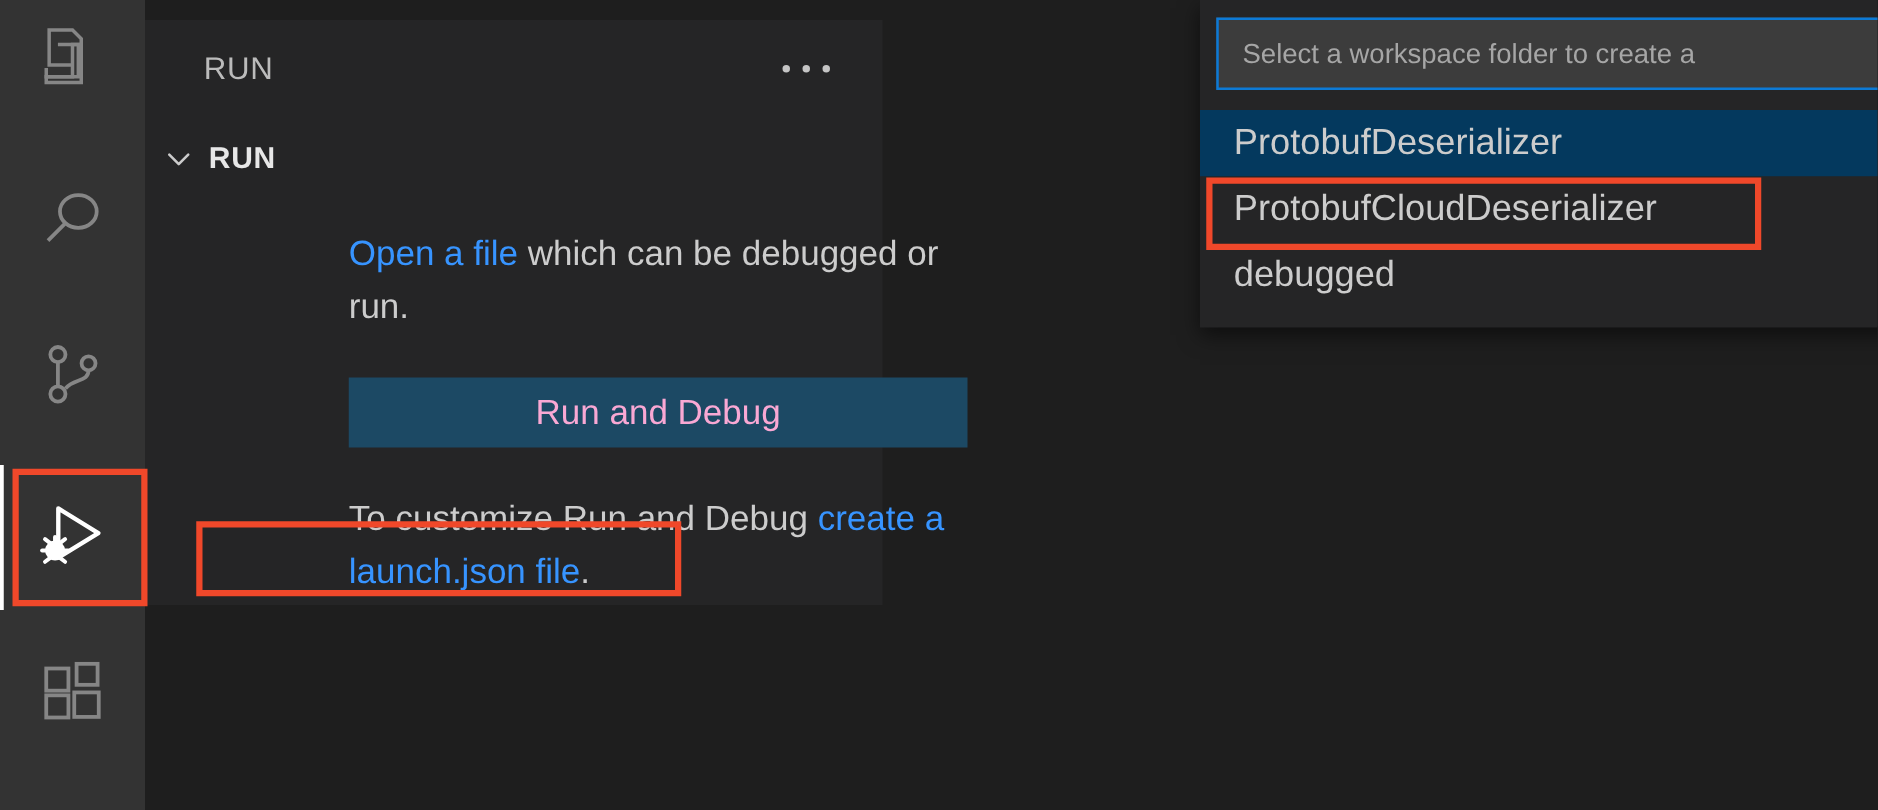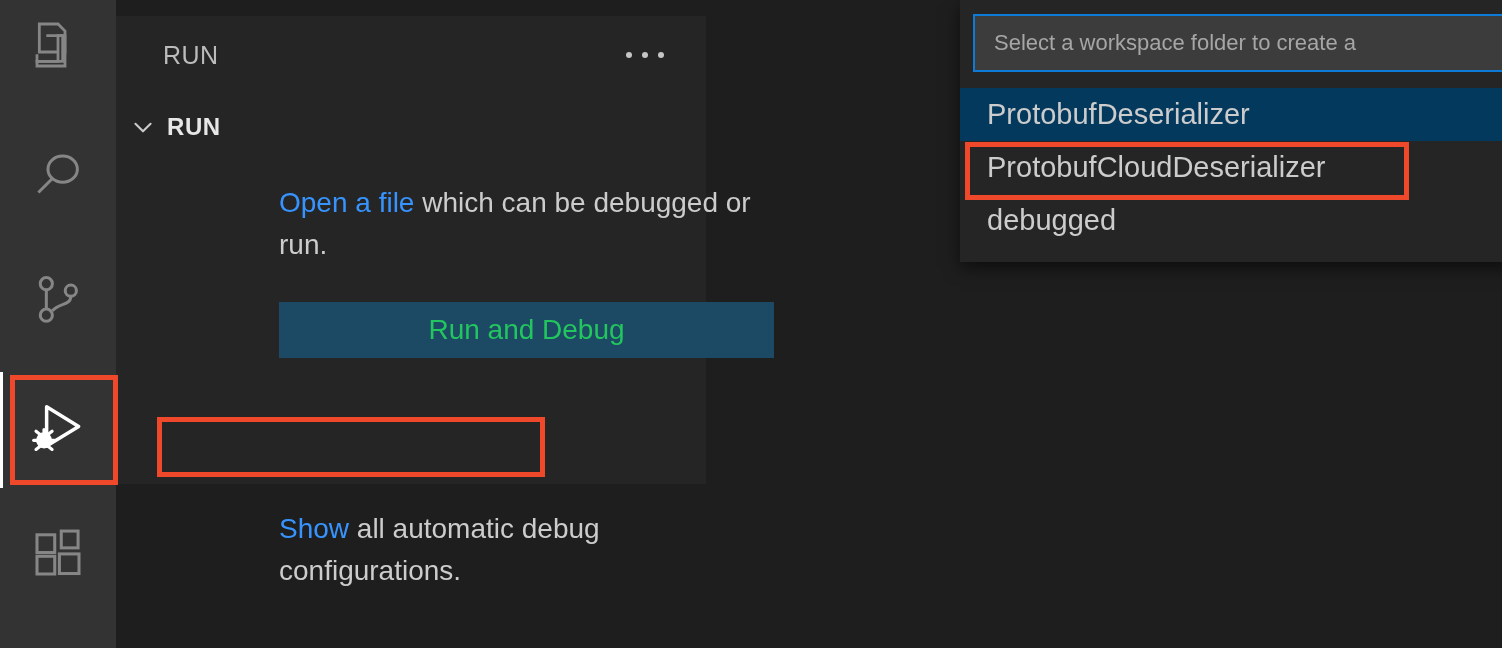--- a/index.html
+++ b/index.html
@@ -63,21 +63,21 @@
     color: #cccccc; font-size: 28px; line-height: 42px; margin-bottom: 16px;
   }
   .link { color: #3794ff; cursor: pointer; }
 
   .run-debug-button {
     position: absolute; left: 163px; top: 286px;
     width: 495px; height: 56px;
     background: #1c4964;
     display: flex; align-items: center; justify-content: center;
   }
-  .run-debug-button span { color: #22c55e; font-size: 28px; }
+  .run-debug-button span { color: #f9a8d4; font-size: 28px; }
 
   .customize-block { position: absolute; left: 163px; top: 378px; width: 520px; }
   .customize-block p { color: #cccccc; font-size: 28px; line-height: 42px; }
   .show-block { position: absolute; left: 163px; top: 492px; width: 500px; }
   .show-block p { color: #cccccc; font-size: 28px; line-height: 42px; }
 
   
   .editor-area {
     position: absolute; left: 706px; top: 0;
     width: 796px; height: 648px; background: #1e1e1e;
@@ -210,26 +210,26 @@
     <div class="welcome">
       <p>
         <span class="link">Open a file</span><span> which can be debugged or run.</span>
       </p>
     </div>
 
     <div class="run-debug-button">
       <span>Run and Debug</span>
     </div>
 
-
-    <div class="show-block">
+    <div class="customize-block">
       <p>
-        <span class="link">Show</span><span> all automatic debug configurations.</span>
+        <span>To customize Run and Debug </span><span class="link">create a launch.json file</span><span>.</span>
       </p>
     </div>
+
   </div>
 
   <div class="quickpick">
     <div class="quickpick-input-wrap">
       <span class="ph">Select a workspace folder to create a</span>
     </div>
     <div class="quickpick-list">
       <div class="qp-row selected">
         <span>ProtobufDeserializer</span>
       </div>

